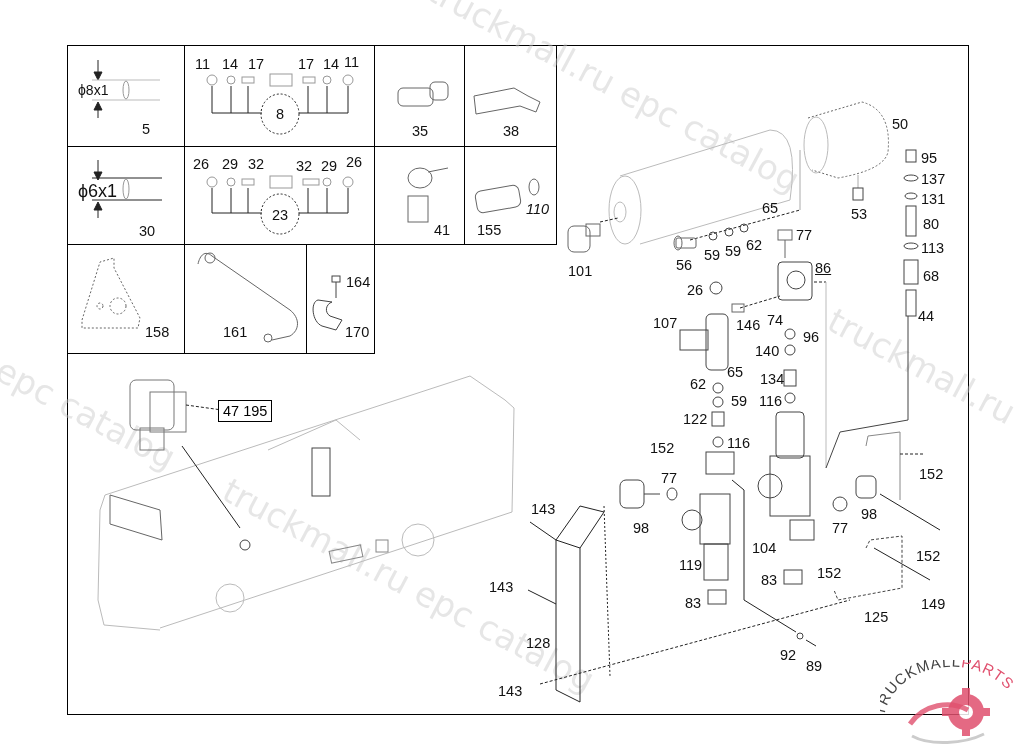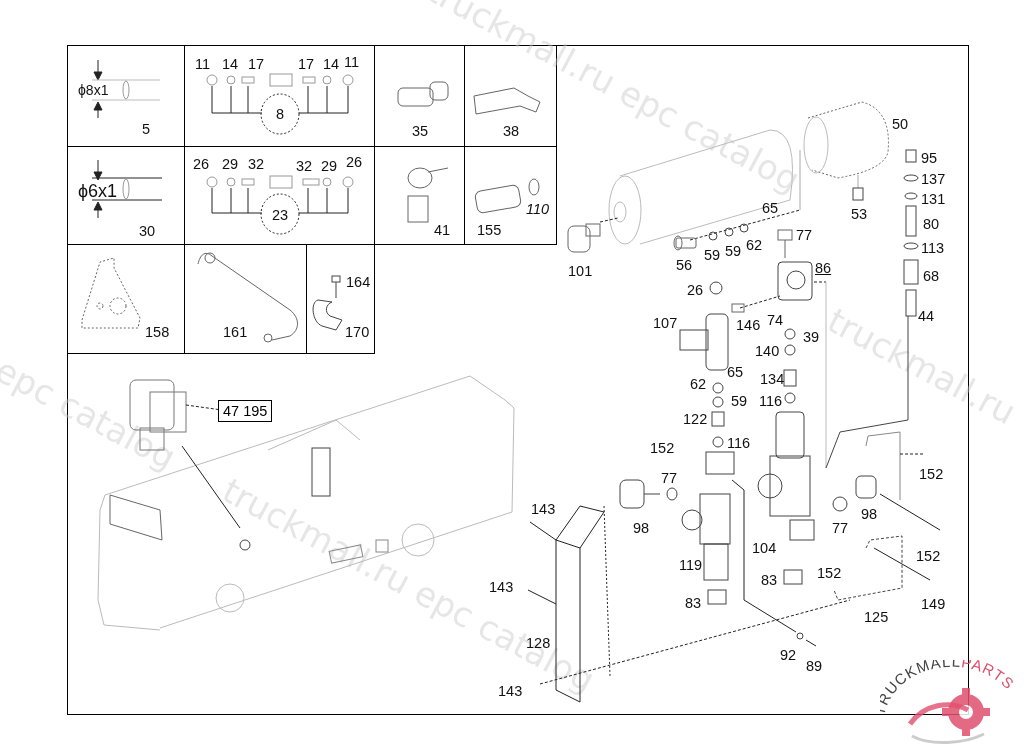--- a/index.html
+++ b/index.html
@@ -325,21 +325,21 @@
 <div class="lbl" style="left:921px;top:172px;">137</div>
 <div class="lbl" style="left:921px;top:192px;">131</div>
 <div class="lbl" style="left:851px;top:207px;">53</div>
 <div class="lbl" style="left:923px;top:217px;">80</div>
 <div class="lbl" style="left:921px;top:241px;">113</div>
 <div class="lbl" style="left:923px;top:269px;">68</div>
 <div class="lbl" style="left:918px;top:309px;">44</div>
 <div class="lbl" style="left:687px;top:283px;">26</div>
 <div class="lbl" style="left:736px;top:318px;">146</div>
 <div class="lbl" style="left:767px;top:313px;">74</div>
-<div class="lbl" style="left:803px;top:330px;">39</div>
+<div class="lbl" style="left:803px;top:330px;">96</div>
 <div class="lbl" style="left:653px;top:316px;">107</div>
 <div class="lbl" style="left:755px;top:344px;">140</div>
 <div class="lbl" style="left:760px;top:372px;">134</div>
 <div class="lbl" style="left:759px;top:394px;">116</div>
 <div class="lbl" style="left:727px;top:365px;">65</div>
 <div class="lbl" style="left:690px;top:377px;">62</div>
 <div class="lbl" style="left:731px;top:394px;">59</div>
 <div class="lbl" style="left:683px;top:412px;">122</div>
 <div class="lbl" style="left:727px;top:436px;">116</div>
 <div class="lbl" style="left:650px;top:441px;">152</div>

